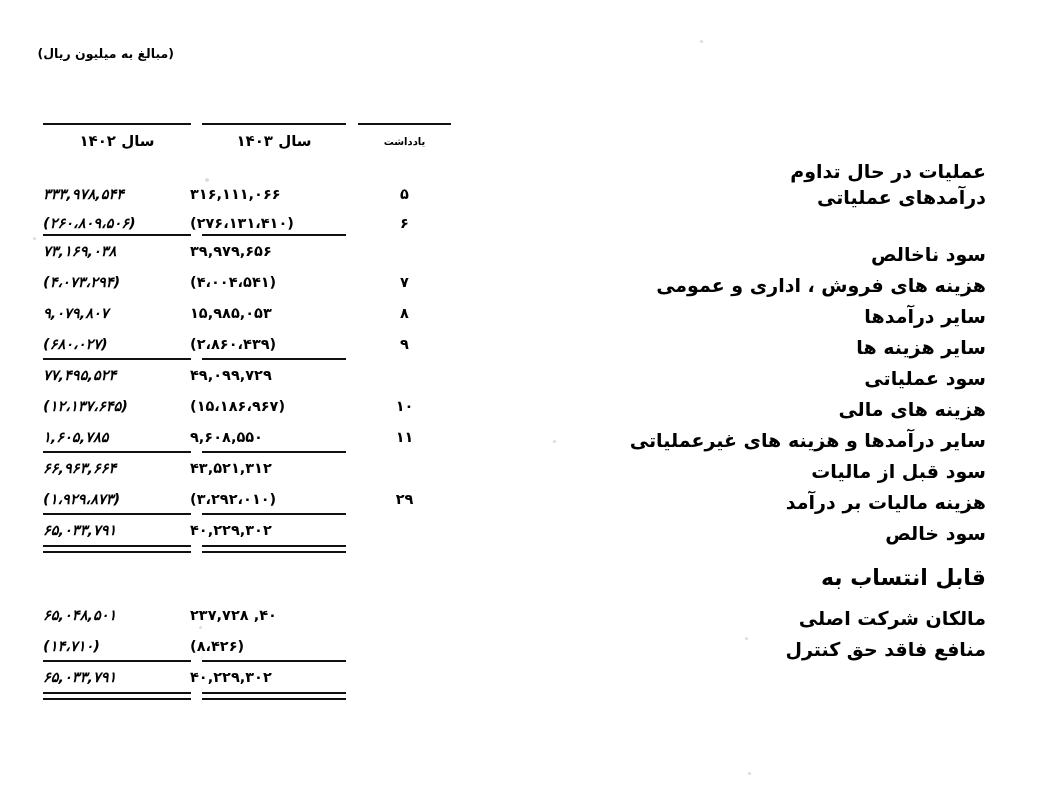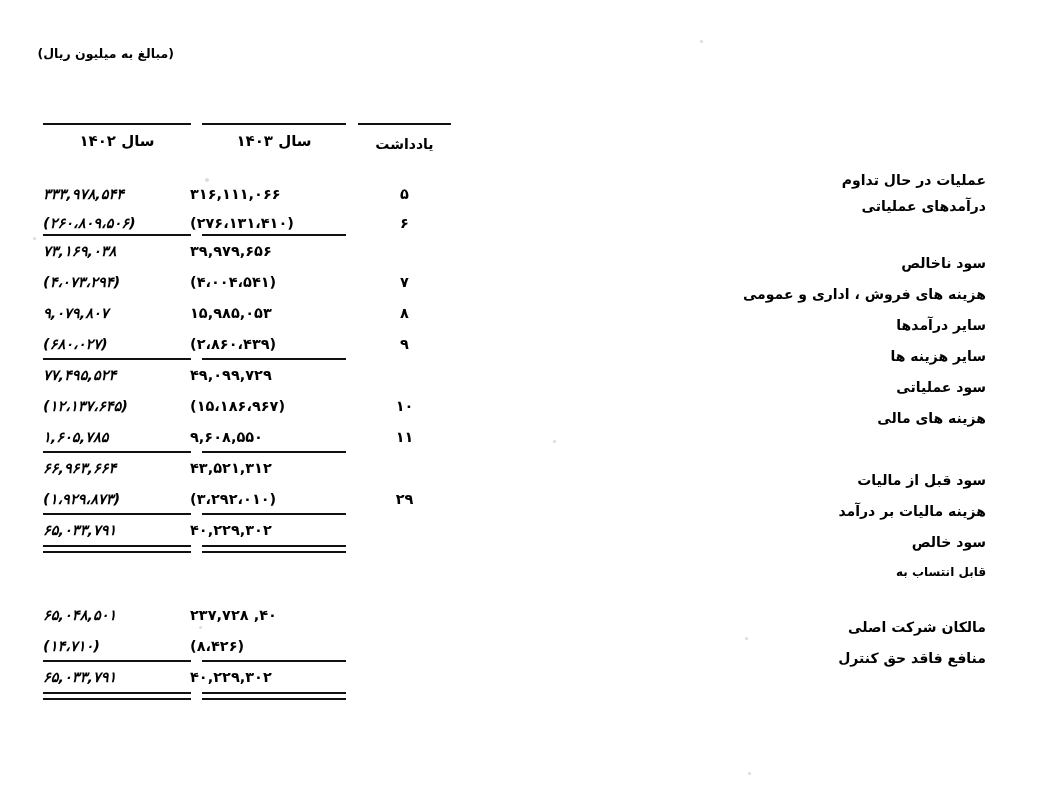--- a/index.html
+++ b/index.html
@@ -55,21 +55,21 @@
     top: 88px;
     font-size: 15px;
     font-weight: 700;
     text-align: center;
     white-space: nowrap;
     direction: rtl;
     margin-top: 44px;
   }
   .head-1402 { left: 43px;  width: 148px; }
   .head-1403 { left: 202px; width: 144px; }
-  .head-note { left: 358px; width: 93px;  font-size: 14px; top: 92px; }
+  .head-note { left: 358px; width: 93px;  font-size: 10px; top: 92px; }
 
   .head-rule {
     position: absolute;
     top: 123px;
     height: 0;
     border-top: 2px solid #111;
   }
   .hr-1402 { left: 43px;  width: 148px; }
   .hr-1403 { left: 202px; width: 144px; }
   .hr-note { left: 358px; width: 93px;  }
@@ -96,31 +96,31 @@
     font-weight: 700;
     white-space: nowrap;
     font-family: "DejaVu Sans", sans-serif;
   }
   .c-1402 { left: 43px;  width: 148px; text-align: left; font-style: italic; }
   .c-1403 { left: 190px; width: 144px; text-align: left; }
   .c-note { left: 358px; width: 93px;  text-align: center; }
 
   .label {
     position: absolute;
-    top: 12px;
+    top: 0;
     right: 68px;
-    font-size: 14px;
+    font-size: 19px;
     font-weight: 700;
     white-space: nowrap;
     direction: rtl;
     text-align: right;
     font-family: "DejaVu Sans", sans-serif;
   }
   .label.section {
-    font-size: 12px;
+    font-size: 22px;
     margin-left: 12px;
   }
 
   
   .rule {
     position: absolute;
     height: 0;
     border-top: 2px solid #111;
   }
   .rule.r1402 { left: 43px;  width: 148px; }
@@ -216,20 +216,21 @@
   </div>
 
   <div class="row tall">
     <div class="label">هزینه های مالی</div>
     <div class="cell c-note">۱۰</div>
     <div class="cell c-1403">(۱۵،۱۸۶،۹۶۷)</div>
     <div class="cell c-1402">(۱۲،۱۳۷،۶۴۵)</div>
   </div>
 
   <div class="row tall">
+    <div class="label">سایر درآمدها و هزینه های غیرعملیاتی</div>
     <div class="cell c-note">۱۱</div>
     <div class="cell c-1403">۹,۶۰۸,۵۵۰</div>
     <div class="cell c-1402">۱,۶۰۵,۷۸۵</div>
   </div>
 
   <div class="row tall">
     <div class="rule r1402" style="top:-9px;"></div>
     <div class="rule r1403" style="top:-9px;"></div>
     <div class="label">سود  قبل از مالیات</div>
     <div class="cell c-note"></div>

